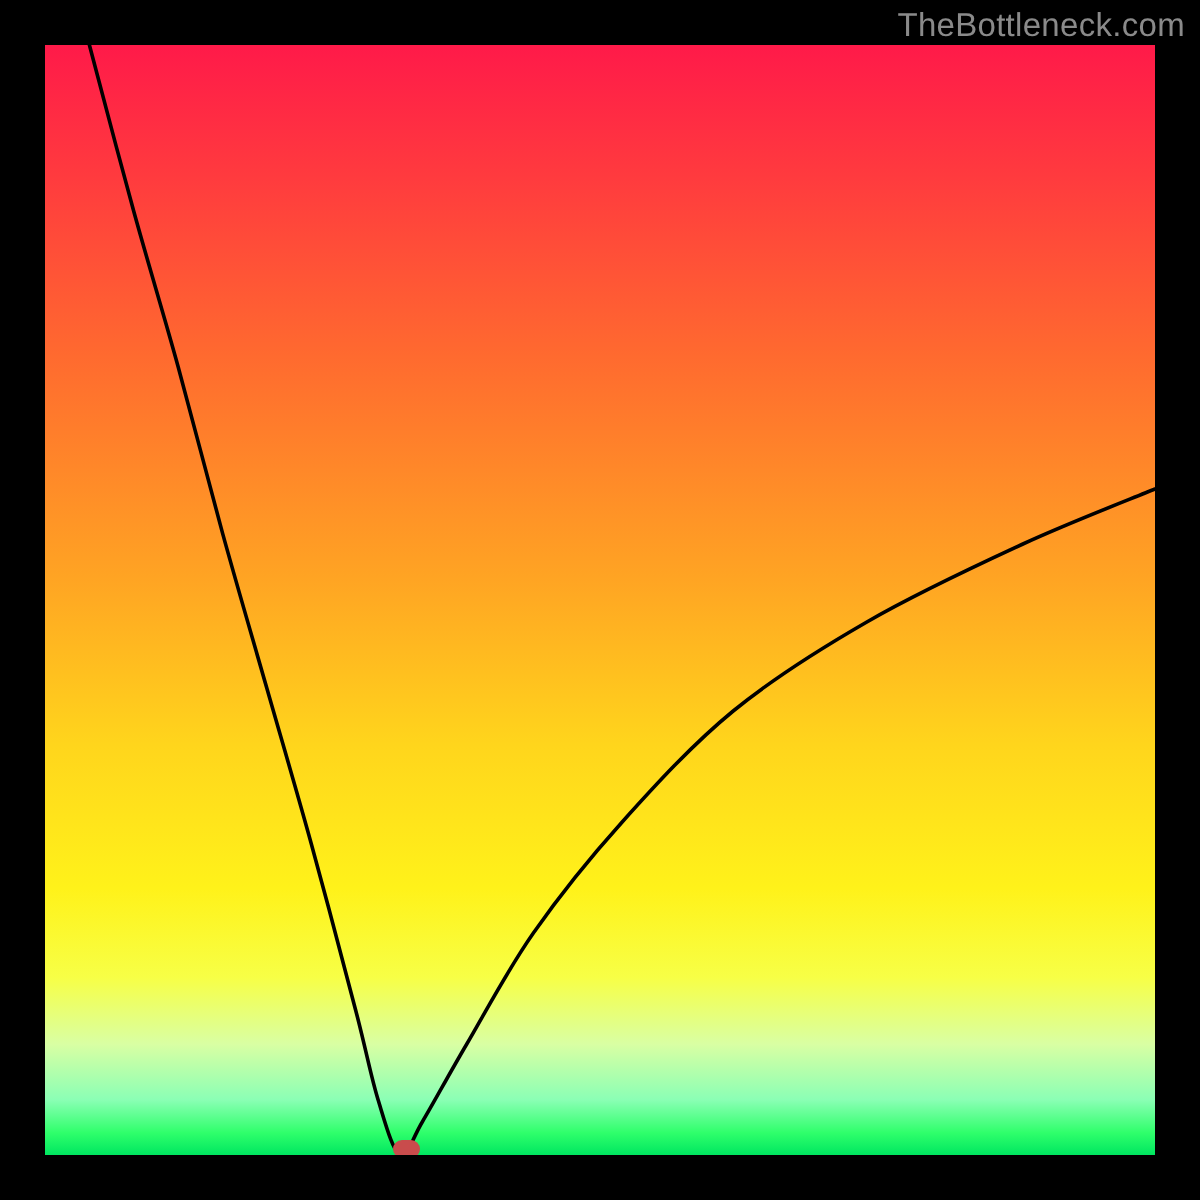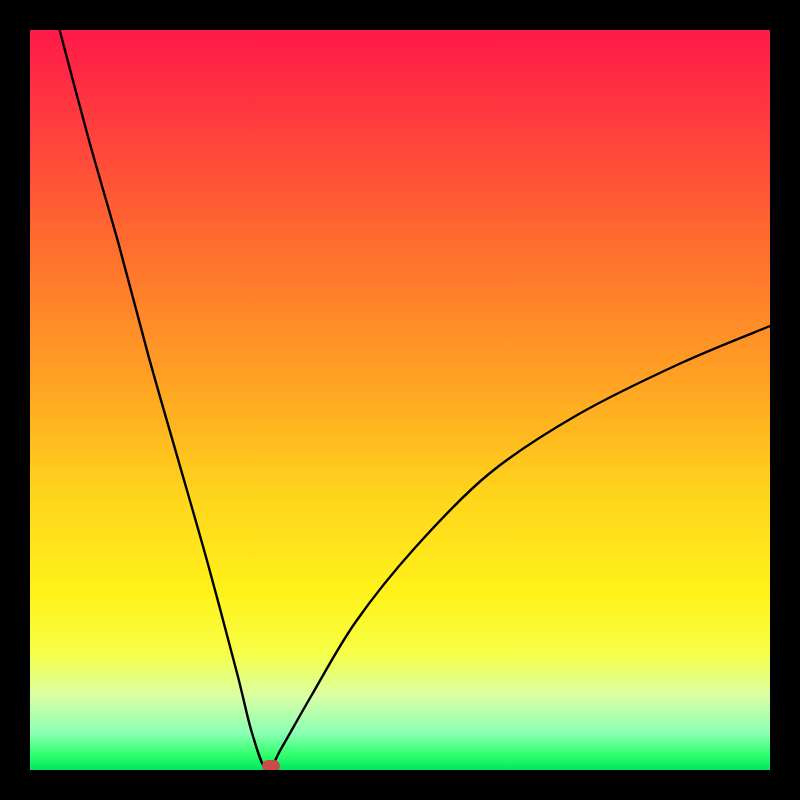--- a/index.html
+++ b/index.html
@@ -61,20 +61,21 @@
     height: 12px;
     border-radius: 6px;
     background: #c94c4c;
     transform: translate(-50%, -50%);
   }
 </style>
 </head>
 <body>
 
 <div class="frame">
+  <div class="watermark">TheBottleneck.com</div>
 
   <div class="plot-area">
     <div class="gradient"></div>
 
     <svg class="curve-layer" width="740" height="740" viewBox="0 0 740 740">
       <path id="curve-path" fill="none" stroke="#000" stroke-width="2.4" stroke-linecap="round" stroke-linejoin="round" d="M 29.60 0.00 C 34.53 18.50, 49.33 75.23, 59.20 111.00 C 69.07 146.77, 78.93 178.83, 88.80 214.60 C 98.67 250.37, 108.53 289.83, 118.40 325.60 C 128.27 361.37, 138.13 394.67, 148.00 429.20 C 157.87 463.73, 167.73 497.03, 177.60 532.80 C 187.47 568.57, 199.80 615.43, 207.20 643.80 C 214.60 672.17, 217.07 686.97, 222.00 703.00 C 226.93 719.03, 231.87 737.53, 236.80 740.00 C 241.73 742.47, 244.20 730.13, 251.60 717.80 C 259.00 705.47, 268.87 686.97, 281.20 666.00 C 293.53 645.03, 308.33 616.67, 325.60 592.00 C 342.87 567.33, 362.60 542.67, 384.80 518.00 C 407.00 493.33, 431.67 466.20, 458.80 444.00 C 485.93 421.80, 515.53 403.30, 547.60 384.80 C 579.67 366.30, 619.13 347.80, 651.20 333.00 C 683.27 318.20, 725.20 302.17, 740.00 296.00"></path>
     </svg>
 
     <div id="marker" class="red-dot" style="left: 240.5px; top: 736.3px;"></div>
   </div>

